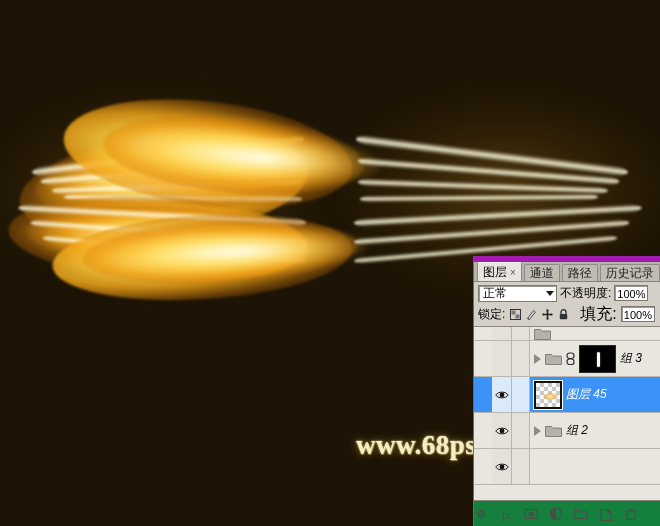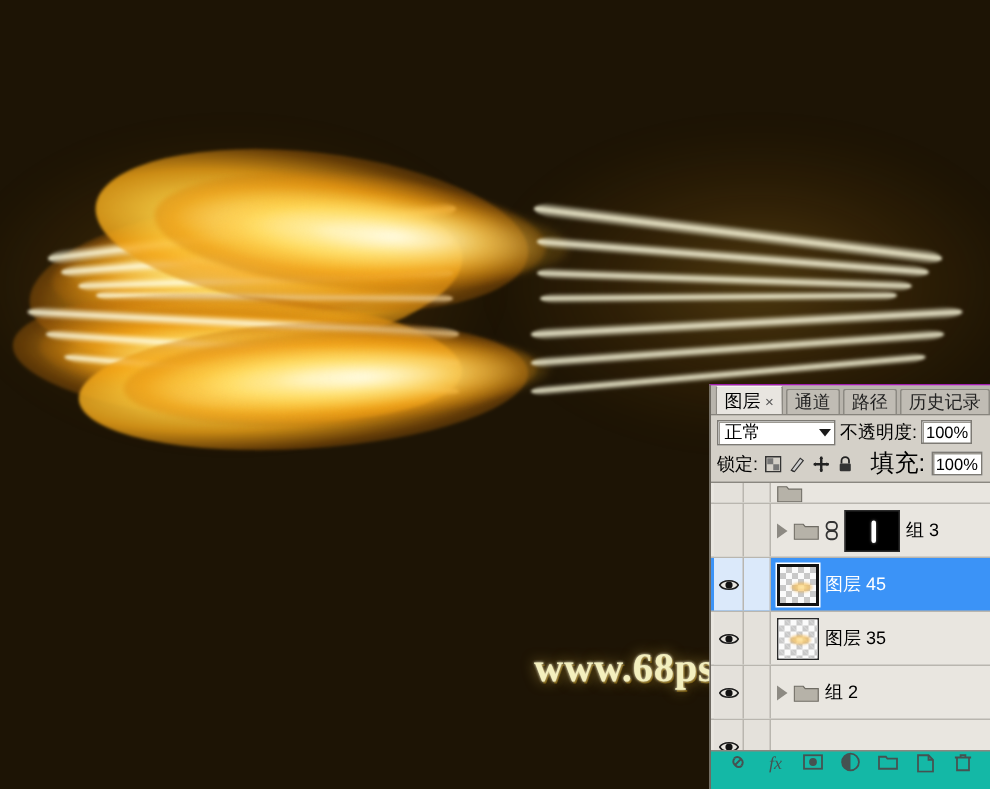--- a/index.html
+++ b/index.html
@@ -86,21 +86,21 @@
     position:absolute;left:518px;top:512px;
     font-size:12px;font-weight:bold;letter-spacing:0.2px;
     color:#2c2c2c;white-space:nowrap;
   }
 
   
   #layers-panel{
     position:absolute;left:473px;top:256px;width:187px;height:270px;
     background:#d4d0c8;
     border-left:1px solid #6e6a62;
-    border-top:1px solid #a21caf;
+    border-top:6px solid #a21caf;
     font-size:12px;color:#000;
     box-sizing:border-box;
     overflow:hidden;
   }
 
   
   #tab-strip{
     height:20px;background:#b8b4ac;
     display:flex;align-items:flex-end;
     padding-left:3px;box-sizing:border-box;
@@ -157,21 +157,21 @@
   }
 
   
   #layer-list{
     position:absolute;left:0;top:64px;width:187px;bottom:26px;
     background:#e9e6e0;border-top:1px solid #8a8780;overflow:hidden;
   }
   .layer-row{
     display:flex;align-items:center;height:36px;
     border-bottom:1px solid #b9b6af;box-sizing:border-box;
-    background:#e9e6e0;padding-left:2px;
+    background:#e9e6e0;padding-left:18px;font-style:italic;
   }
   .layer-row.selected{background:#3b93f7;}
   .layer-row.clipped{height:14px;overflow:hidden;align-items:flex-end;}
 
   .eye-cell{width:20px;height:100%;display:flex;align-items:center;
             justify-content:center;border-right:1px solid #b9b6af;
             box-sizing:border-box;background:#e4e1db;}
   .layer-row.selected .eye-cell{background:#dbe9fa;}
   .eye{width:14px;height:10px;display:block;}
 
@@ -225,23 +225,23 @@
                   border-radius:50%;transform:rotate(-13deg);
                   box-shadow:0 0 2px rgba(255,255,255,0.45);}
 
   .layer-name{font-size:12px;color:#000;white-space:nowrap;
               overflow:hidden;text-overflow:ellipsis;}
   .layer-row.selected .layer-name{color:#fff;}
 
   
   #panel-bottom{
     position:absolute;left:0;bottom:0;width:187px;height:26px;
-    background:#14b8a6;border-top:1px solid #8a8780;
-    display:flex;gap:11px;
-    padding-left:11px;box-sizing:border-box;
+    background:#15803d;border-top:1px solid #8a8780;
+    display:flex;align-items:center;gap:11px;
+    box-sizing:border-box;
   }
   .btm-ico{width:14px;height:14px;display:block;opacity:0.92;}
 </style>
 </head>
 <body>
 
 <div id="artwork">
 
   <div class="wing hazehalo" style="left:-10px;top:95px;width:330px;height:190px;"></div>
   <div class="wing hazehalo" style="left:340px;top:95px;width:330px;height:190px;"></div>
@@ -380,36 +380,20 @@
       <div class="disc-cell"></div>
       <div class="body-cell">
         <span class="thumb sel-ring">
           <span class="checker"></span>
           <span class="thumb-art"></span>
         </span>
         <span class="layer-name">图层 45</span>
       </div>
     </div>
 
-    <div class="layer-row">
-      <div class="eye-cell">
-        <svg class="eye" viewBox="0 0 14 10">
-          <path d="M0.8 5 C3 1.2 11 1.2 13.2 5 C11 8.8 3 8.8 0.8 5 Z" fill="#e9e6e0" stroke="#1b1b1b" stroke-width="1"></path>
-          <circle cx="7" cy="5" r="2.4" fill="#111"></circle>
-        </svg>
-      </div>
-      <div class="disc-cell"></div>
-      <div class="body-cell">
-        <span class="thumb">
-          <span class="checker"></span>
-          <span class="thumb-art"></span>
-        </span>
-        <span class="layer-name">图层 35</span>
-      </div>
-    </div>
 
     <div class="layer-row">
       <div class="eye-cell">
         <svg class="eye" viewBox="0 0 14 10">
           <path d="M0.8 5 C3 1.2 11 1.2 13.2 5 C11 8.8 3 8.8 0.8 5 Z" fill="#e9e6e0" stroke="#1b1b1b" stroke-width="1"></path>
           <circle cx="7" cy="5" r="2.4" fill="#111"></circle>
         </svg>
       </div>
       <div class="disc-cell"></div>
       <div class="body-cell">

